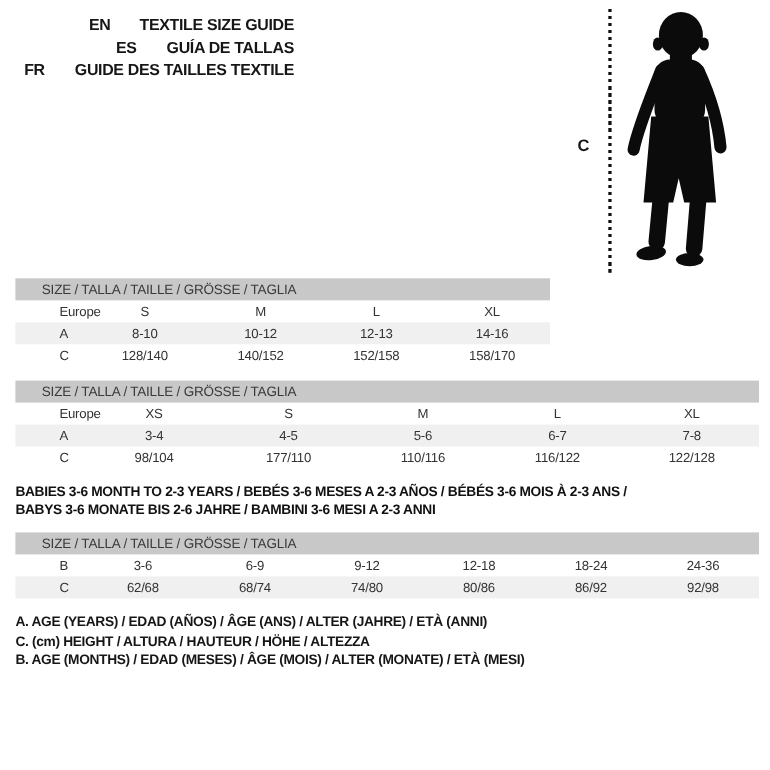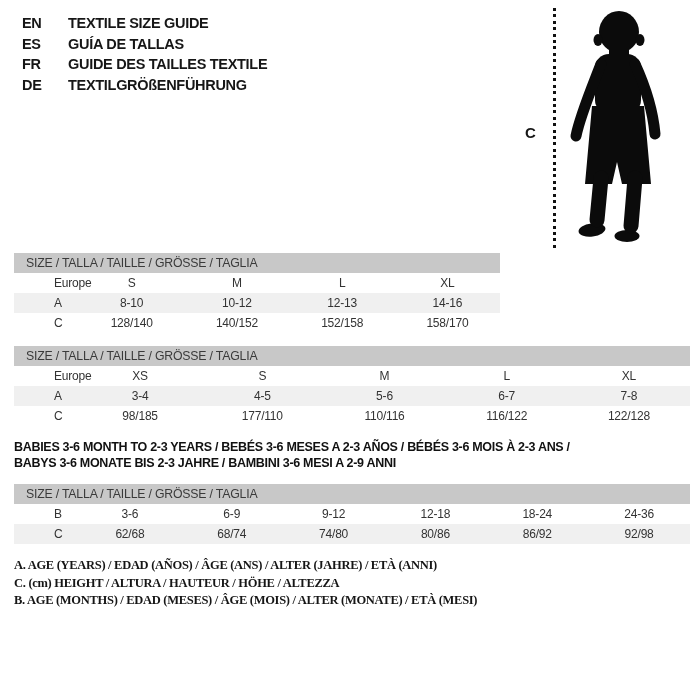--- a/index.html
+++ b/index.html
@@ -5,71 +5,67 @@
   :root{
     --bar-gray:#c8c8c8; --row-shade:#f0f0f0; --ink:#161616; --table-ink:#333333; --silhouette:#0b0b0b;
   }
   *{box-sizing:border-box; margin:0; padding:0;}
   html,body{background:#ffffff;}
   body{font-family:"Liberation Sans","DejaVu Sans",sans-serif; color:var(--ink);}
   .page{position:relative; width:700px; height:700px; background:#fff; overflow:hidden;}
 
   
   .lang-list{position:absolute; top:13px; left:22px;}
-  .lang-row{display:flex; height:20.6px; line-height:20.6px;}
+  .lang-row{display:flex; height:20.6px; line-height:20.6px;justify-content:flex-end;}
   .lang-code{width:46px; font-weight:bold; font-size:14.5px; letter-spacing:-0.3px;}
   .lang-label{font-weight:bold; font-size:14.5px; letter-spacing:-0.3px; white-space:nowrap;}
 
   
   .figure{position:absolute; left:505px; top:4px; width:186px; height:252px;}
   .c-label{position:absolute; left:20px; top:120px; font-weight:bold; font-size:15px;}
   .dotted-line{position:absolute; left:48px; top:4px; width:3px; height:240px;
     background:repeating-linear-gradient(to bottom, #111 0 3px, transparent 3px 6.4px);}
   .baby-svg{position:absolute; left:58px; top:2px;}
 
   
   .main{position:absolute; left:14px; top:253px; width:676px;}
   .size-section{margin-bottom:13px;}
   .sec-title-line{height:16px; line-height:16px; font-weight:bold; font-size:12.5px;
     letter-spacing:-0.3px; color:#111; white-space:nowrap;}
   .sec-title{margin-bottom:13px;}
   .sub{font-size:0.62em; vertical-align:-3px;}
   .size-bar{height:20px; line-height:20px; background:var(--bar-gray); color:#3a3a3a;
-    font-size:12.3px; padding-left:12px; letter-spacing:-0.2px; white-space:nowrap; overflow:hidden;}
+    font-size:12.3px; padding-left:24px; letter-spacing:-0.2px; white-space:nowrap; overflow:hidden;}
   .t-row{display:grid; height:20px; align-items:center;}
   .t-row.shaded{background:var(--row-shade);}
   .t-label{padding-left:8px; font-size:12px; color:var(--table-ink); letter-spacing:-0.2px;margin-left:32px;}
   .t-cell{text-align:center; font-size:12px; color:var(--table-ink); letter-spacing:-0.2px;}
 
   
-  .legend{font-family:Liberation Serif, serif;}
+  .legend{}
   .legend-line{height:17.5px; line-height:17.5px; font-weight:bold; font-size:12.5px;
     letter-spacing:-0.3px; white-space:nowrap;}
 </style>
 </head>
 <body>
 
 <div class="page">
 
   <div class="lang-list" id="lang-list">
       <div class="lang-row">
         <span class="lang-code">EN</span>
         <span class="lang-label">TEXTILE SIZE GUIDE</span>
       </div>
       <div class="lang-row">
         <span class="lang-code">ES</span>
         <span class="lang-label">GUÍA DE TALLAS</span>
       </div>
       <div class="lang-row">
         <span class="lang-code">FR</span>
         <span class="lang-label">GUIDE DES TAILLES TEXTILE</span>
-      </div>
-      <div class="lang-row">
-        <span class="lang-code">DE</span>
-        <span class="lang-label">TEXTILGRÖßENFÜHRUNG</span>
       </div>
     </div>
 
   <div class="figure">
     <span class="c-label">C</span>
     <div class="dotted-line"></div>
     <svg class="baby-svg" width="108" height="240" viewBox="0 0 104 240" aria-hidden="true">
       <g fill="#0b0b0b" stroke="none">
 
         <ellipse cx="54" cy="26" rx="20" ry="21"></ellipse>
@@ -137,32 +133,32 @@
           <div class="t-row shaded" style="grid-template-columns: 65px repeat(5, 1fr);">
             <span class="t-label">A</span>
             <span class="t-cell">3-4</span>
             <span class="t-cell">4-5</span>
             <span class="t-cell">5-6</span>
             <span class="t-cell">6-7</span>
             <span class="t-cell">7-8</span>
           </div>
           <div class="t-row" style="grid-template-columns: 65px repeat(5, 1fr);">
             <span class="t-label">C</span>
-            <span class="t-cell">98/185</span>
+            <span class="t-cell">98/104</span>
             <span class="t-cell">177/110</span>
             <span class="t-cell">110/116</span>
             <span class="t-cell">116/122</span>
             <span class="t-cell">122/128</span>
           </div>
         </div>
       </section>
       <section class="size-section">
         <div class="sec-title">
           <div class="sec-title-line"><span>BABIES 3-6 MONTH TO 2-3 YEARS / BEBÉS 3-6 MESES A 2-3 AÑOS / BÉBÉS 3-6 MOIS À 2-3 ANS /</span></div>
-          <div class="sec-title-line"><span>BABYS 3-6 MONATE BIS 2-3 JAHRE / BAMBINI 3-6 MESI A 2-9 ANNI</span></div>
+          <div class="sec-title-line"><span>BABYS 3-6 MONATE BIS 2-6 JAHRE / BAMBINI 3-6 MESI A 2-3 ANNI</span></div>
         </div>
         <div class="size-bar" style="width: 676px;">SIZE / TALLA / TAILLE / GRÖSSE / TAGLIA</div>
         <div class="size-table" style="width: 676px;">
           <div class="t-row" style="grid-template-columns: 65px repeat(6, 1fr);">
             <span class="t-label">B</span>
             <span class="t-cell">3-6</span>
             <span class="t-cell">6-9</span>
             <span class="t-cell">9-12</span>
             <span class="t-cell">12-18</span>
             <span class="t-cell">18-24</span>

